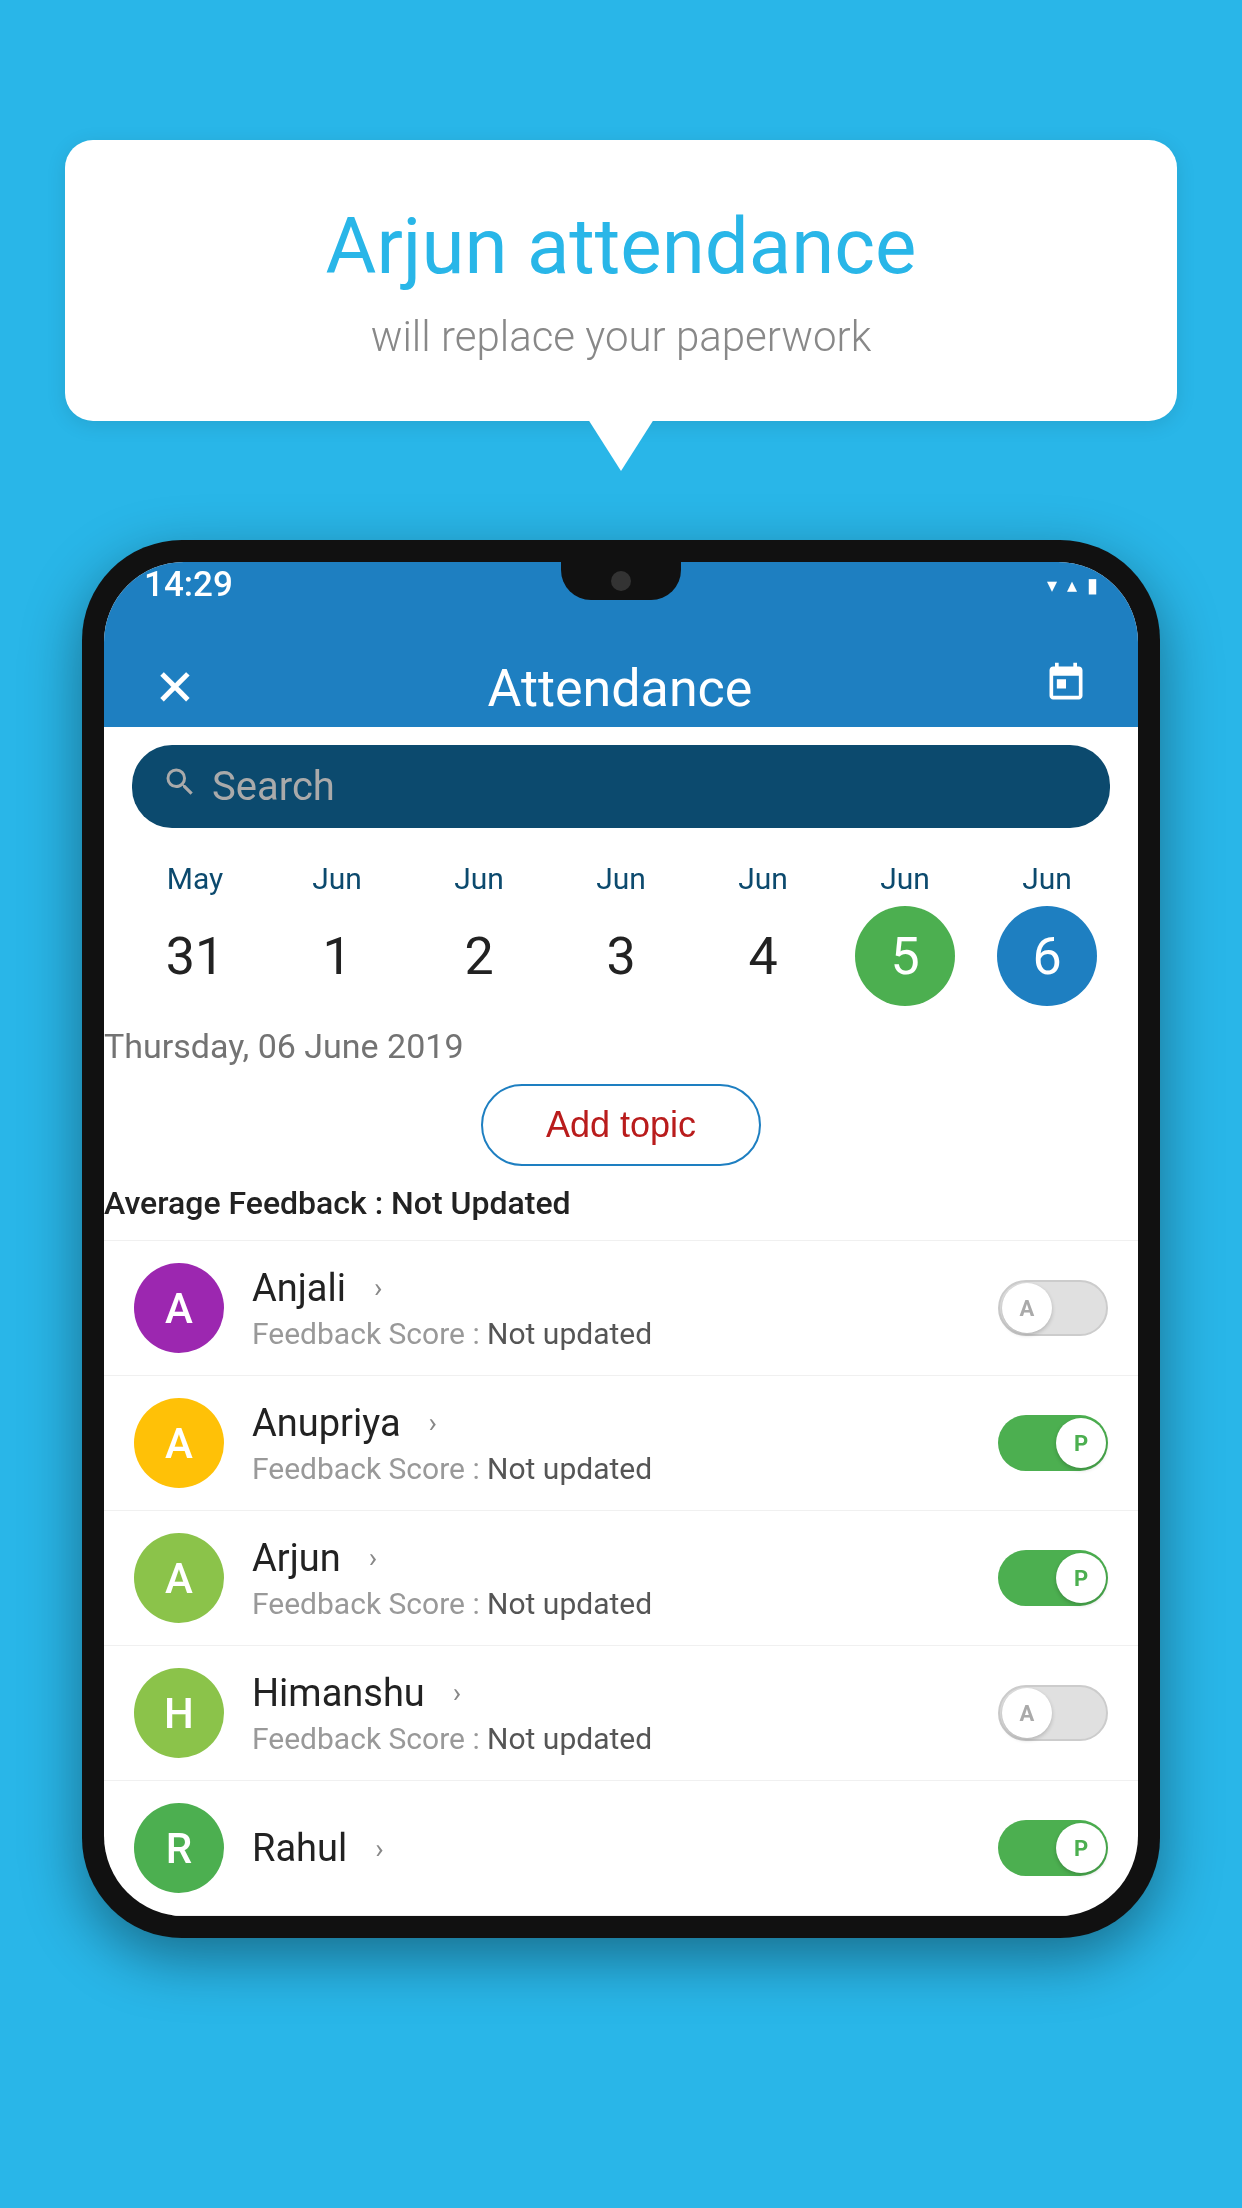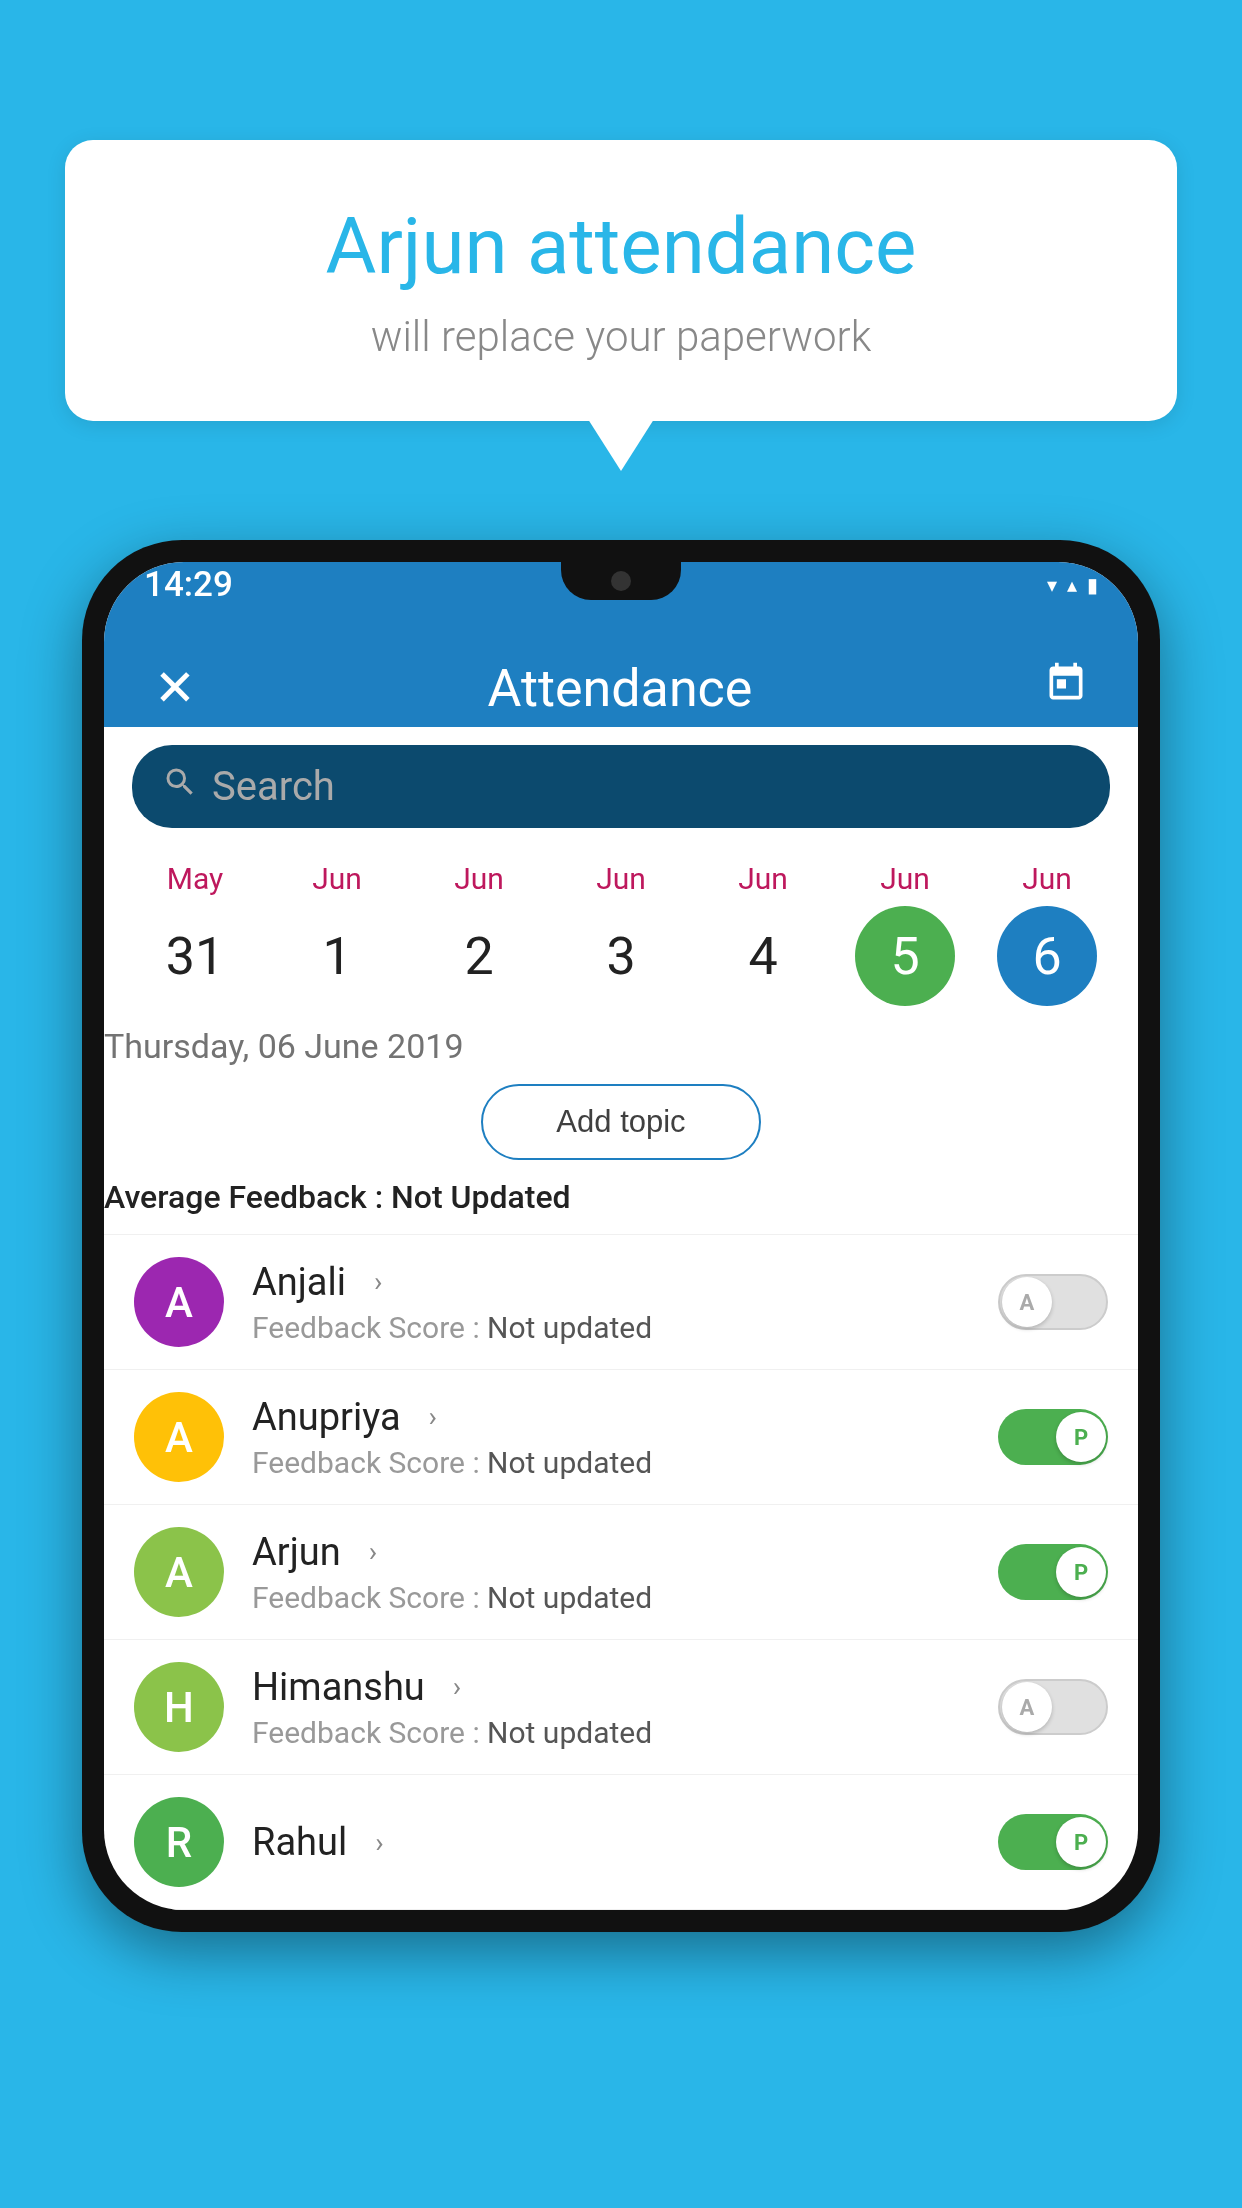--- a/index.html
+++ b/index.html
@@ -130,21 +130,21 @@
 
     .calendar-day {
       display: flex;
       flex-direction: column;
       align-items: center;
       width: 120px;
     }
 
     .cal-month {
       font-size: 30px;
-      color: #be185d;
+      color: #0c4a6e;
       margin-bottom: 10px;
     }
 
     .cal-date {
       font-size: 52px;
       font-weight: 400;
       color: #222;
       width: 100px;
       height: 100px;
       display: flex;
@@ -173,22 +173,22 @@
 
     
     .add-topic-btn {
       display: block;
       margin: 10px auto;
       width: 280px;
       padding: 18px 40px;
       border: 2px solid #1e7fc1;
       border-radius: 50px;
       background: white;
-      color: #404040;
-      font-size: 31px;
+      color: #b91c1c;
+      font-size: 36px;
       text-align: center;
       cursor: pointer;
     }
 
     
     .avg-feedback {
       text-align: left;
       font-size: 32px;
       color: #888;
       padding: 8px 0 18px;

